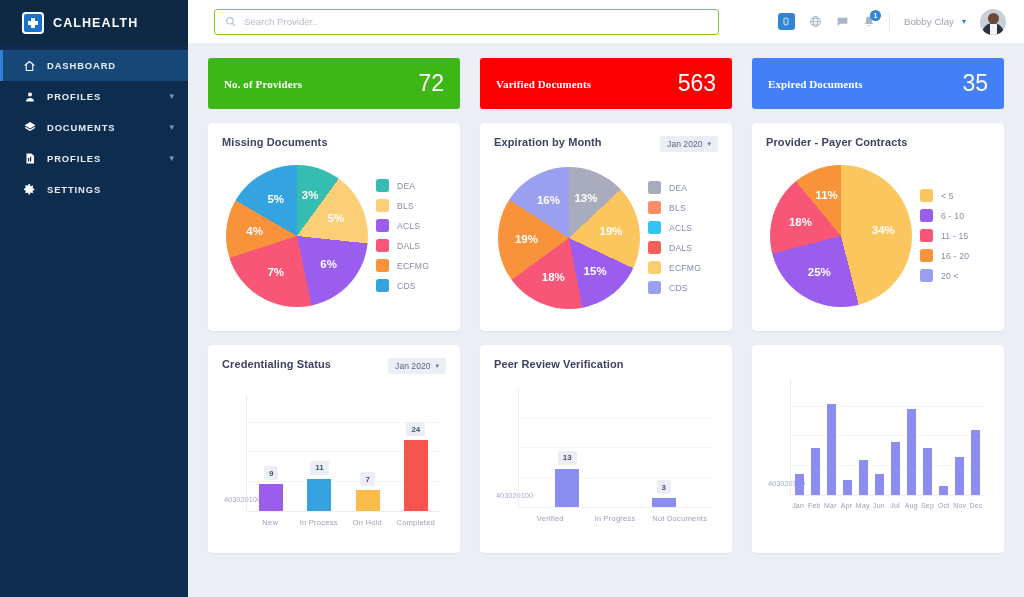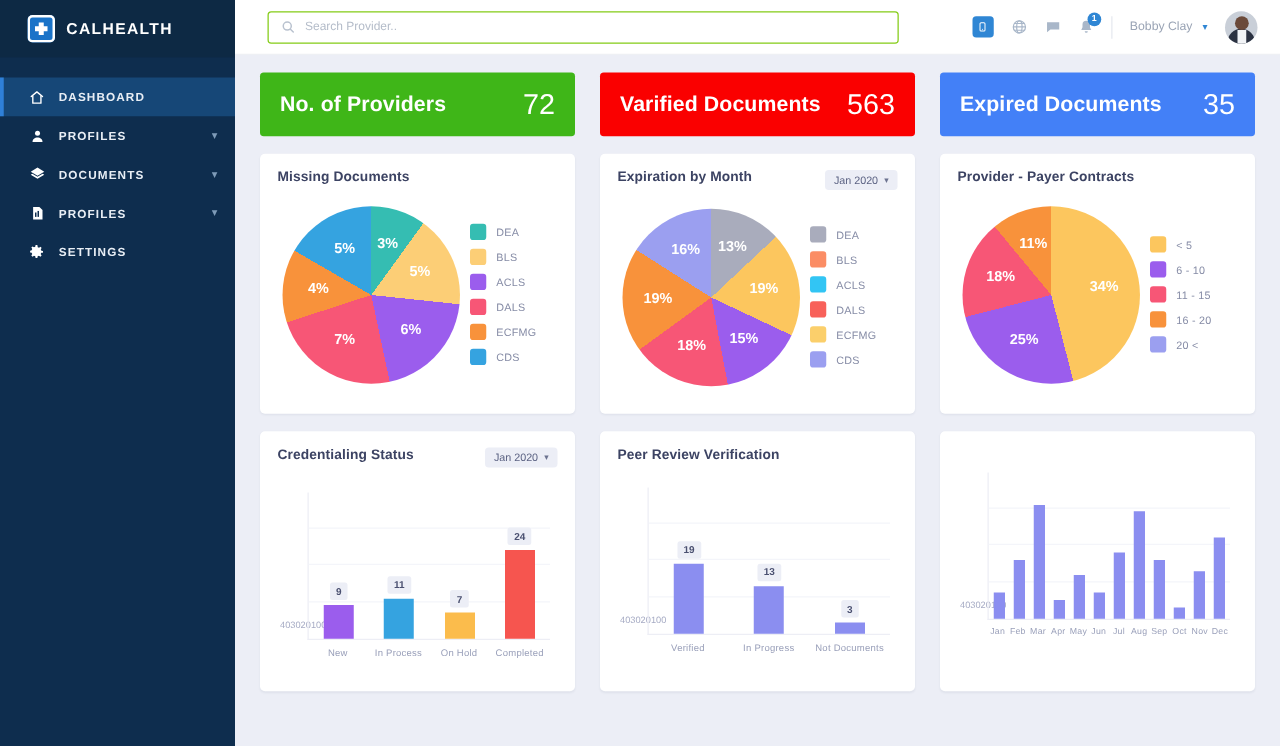--- a/index.html
+++ b/index.html
@@ -28,21 +28,21 @@
     box-shadow: inset 0 0 0 2px #ffffff;
   }
   .brand-logo::before, .brand-logo::after {
     content: ""; position: absolute; background: #ffffff;
   }
   .brand-logo::before { width: 10px; height: 3.2px; left: 6px; top: 9.4px; }
   .brand-logo::after  { width: 3.2px; height: 10px; left: 9.4px; top: 6px; }
   .brand-name {
     color: #fff; font-size: 12.5px; font-weight: bold; letter-spacing: 1.1px;
   }
-  .nav { margin-top: 16px; }
+  .nav { margin-top: 4px; }
   .nav-item {
     display: flex; align-items: center; height: 31px;
     padding-left: 22px; position: relative; cursor: pointer;
   }
   .nav-item.active { background: #164777; }
   .nav-item.active::before {
     content: ""; position: absolute; left: 0; top: 0; bottom: 0;
     width: 3px; background: #2f80d8;
   }
   .nav-ico {
@@ -99,21 +99,21 @@
 
   .content { flex: 1; padding: 14px 20px 0 20px; }
 
   
   .kpi-row { display: flex; gap: 20px; margin-bottom: 14px; }
   .kpi {
     flex: 1; height: 51px; border-radius: 3px;
     display: flex; align-items: center; justify-content: space-between;
     padding: 0 16px; color: #fff;
   }
-  .kpi-label { font-size: 17px; font-weight: bold; letter-spacing: 0.1px; }
+  .kpi-label { font-size: 11px; font-weight: bold; letter-spacing: 0.1px; font-family: Liberation Serif, serif; }
   .kpi-value { font-size: 23px; font-weight: normal; }
 
   
   .card-row { display: flex; gap: 20px; margin-bottom: 14px; }
   .card {
     flex: 1; background: #fff; border-radius: 4px; height: 208px;
     box-shadow: 0 1px 2px rgba(40,50,90,0.07);
     padding: 13px 14px 8px 14px; display: flex; flex-direction: column;
     position: relative;
   }
@@ -499,24 +499,20 @@
                   <span class="y-tick">30</span>
                   <span class="y-tick">20</span>
                   <span class="y-tick">10</span>
                   <span class="y-tick">0</span>
                 </div>
                 <div class="plot-col">
                   <div class="plot">
                     <div class="gridline" style="bottom: 29.5px;"></div>
                     <div class="gridline" style="bottom: 59px;"></div>
                     <div class="gridline" style="bottom: 88.5px;"></div>
-                    <div class="bar-slot">
-                      <span class="bar-tag" style="bottom: 56.05px;">19</span>
-                      <div class="bar" style="height: 56.05px; background: rgb(139, 142, 240);"></div>
-                    </div>
                     <div class="bar-slot">
                       <span class="bar-tag" style="bottom: 38.35px;">13</span>
                       <div class="bar" style="height: 38.35px; background: rgb(139, 142, 240);"></div>
                     </div>
                     <div class="bar-slot">
                       <span class="bar-tag" style="bottom: 8.85px;">3</span>
                       <div class="bar" style="height: 8.85px; background: rgb(139, 142, 240);"></div>
                     </div>
                   </div>
                   <div class="x-axis">

